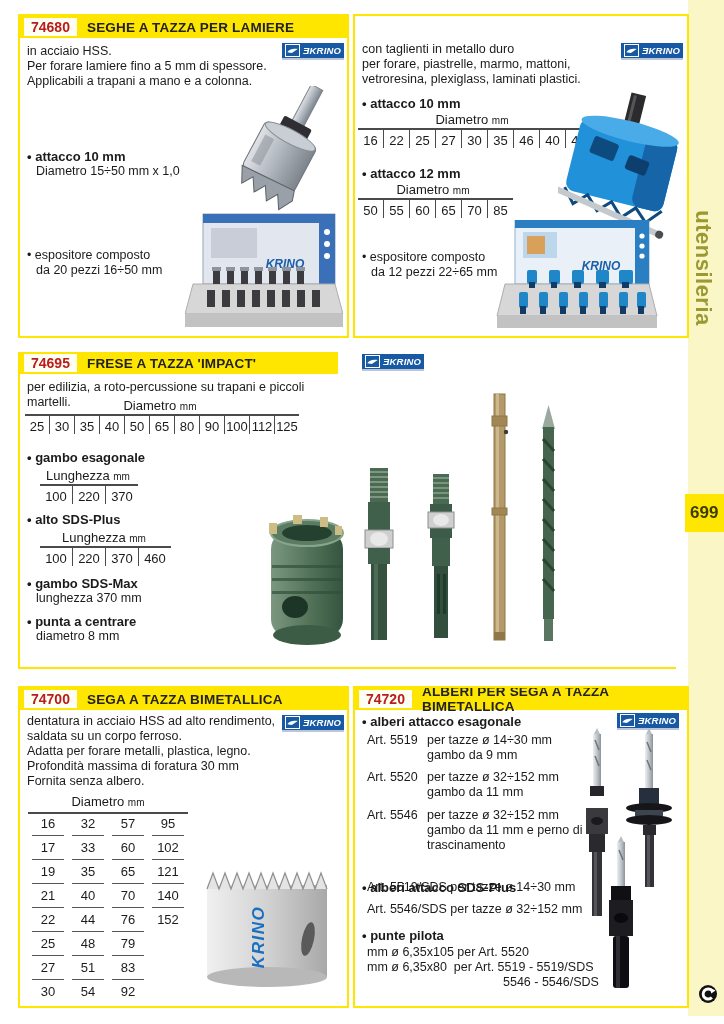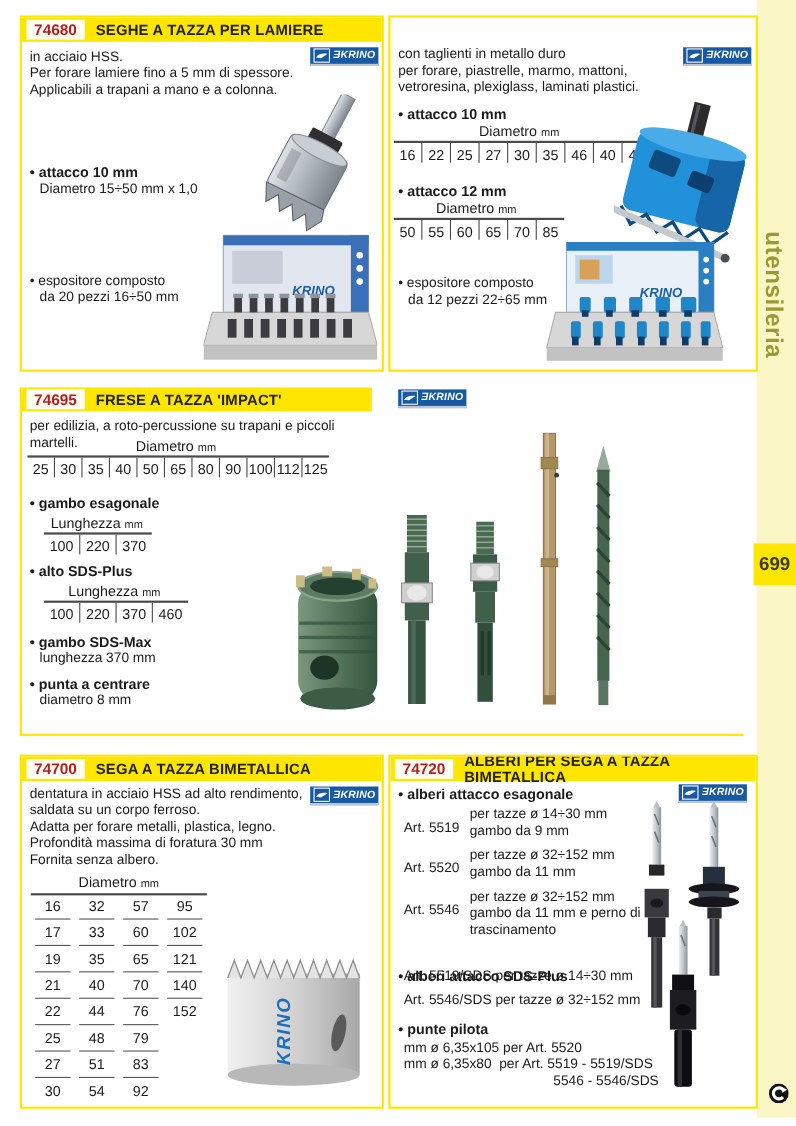--- a/index.html
+++ b/index.html
@@ -57,21 +57,21 @@
   .grid700 span.nb{border-bottom:none;}
 
   
   .krino{position:absolute;width:62px;height:17px;background:#1859a3;display:flex;align-items:center;
         padding:0 3px;gap:3px;box-sizing:border-box;border-bottom:2px solid #bcc6d8;}
   .krino-ic{width:17px;height:11px;border:1px solid #fff;display:flex;align-items:center;justify-content:center;}
   .krino-txt{color:#fff;font-weight:bold;font-style:italic;font-size:9.5px;letter-spacing:.2px;white-space:nowrap;}
 
   .photo{position:absolute;}
   .art-item{position:absolute;left:12px;display:flex;font-size:12.5px;line-height:15px;}
-  .art-label{width:60px;flex:0 0 60px;margin-top:12px;}
+  .art-label{width:60px;flex:0 0 60px;}
   .pre{white-space:pre;}
 </style>
 </head>
 <body>
 
 <div class="page">
 
   <div class="sidebar"></div>
   <div class="sidebar-label">utensileria</div>
   <div class="page-badge">

